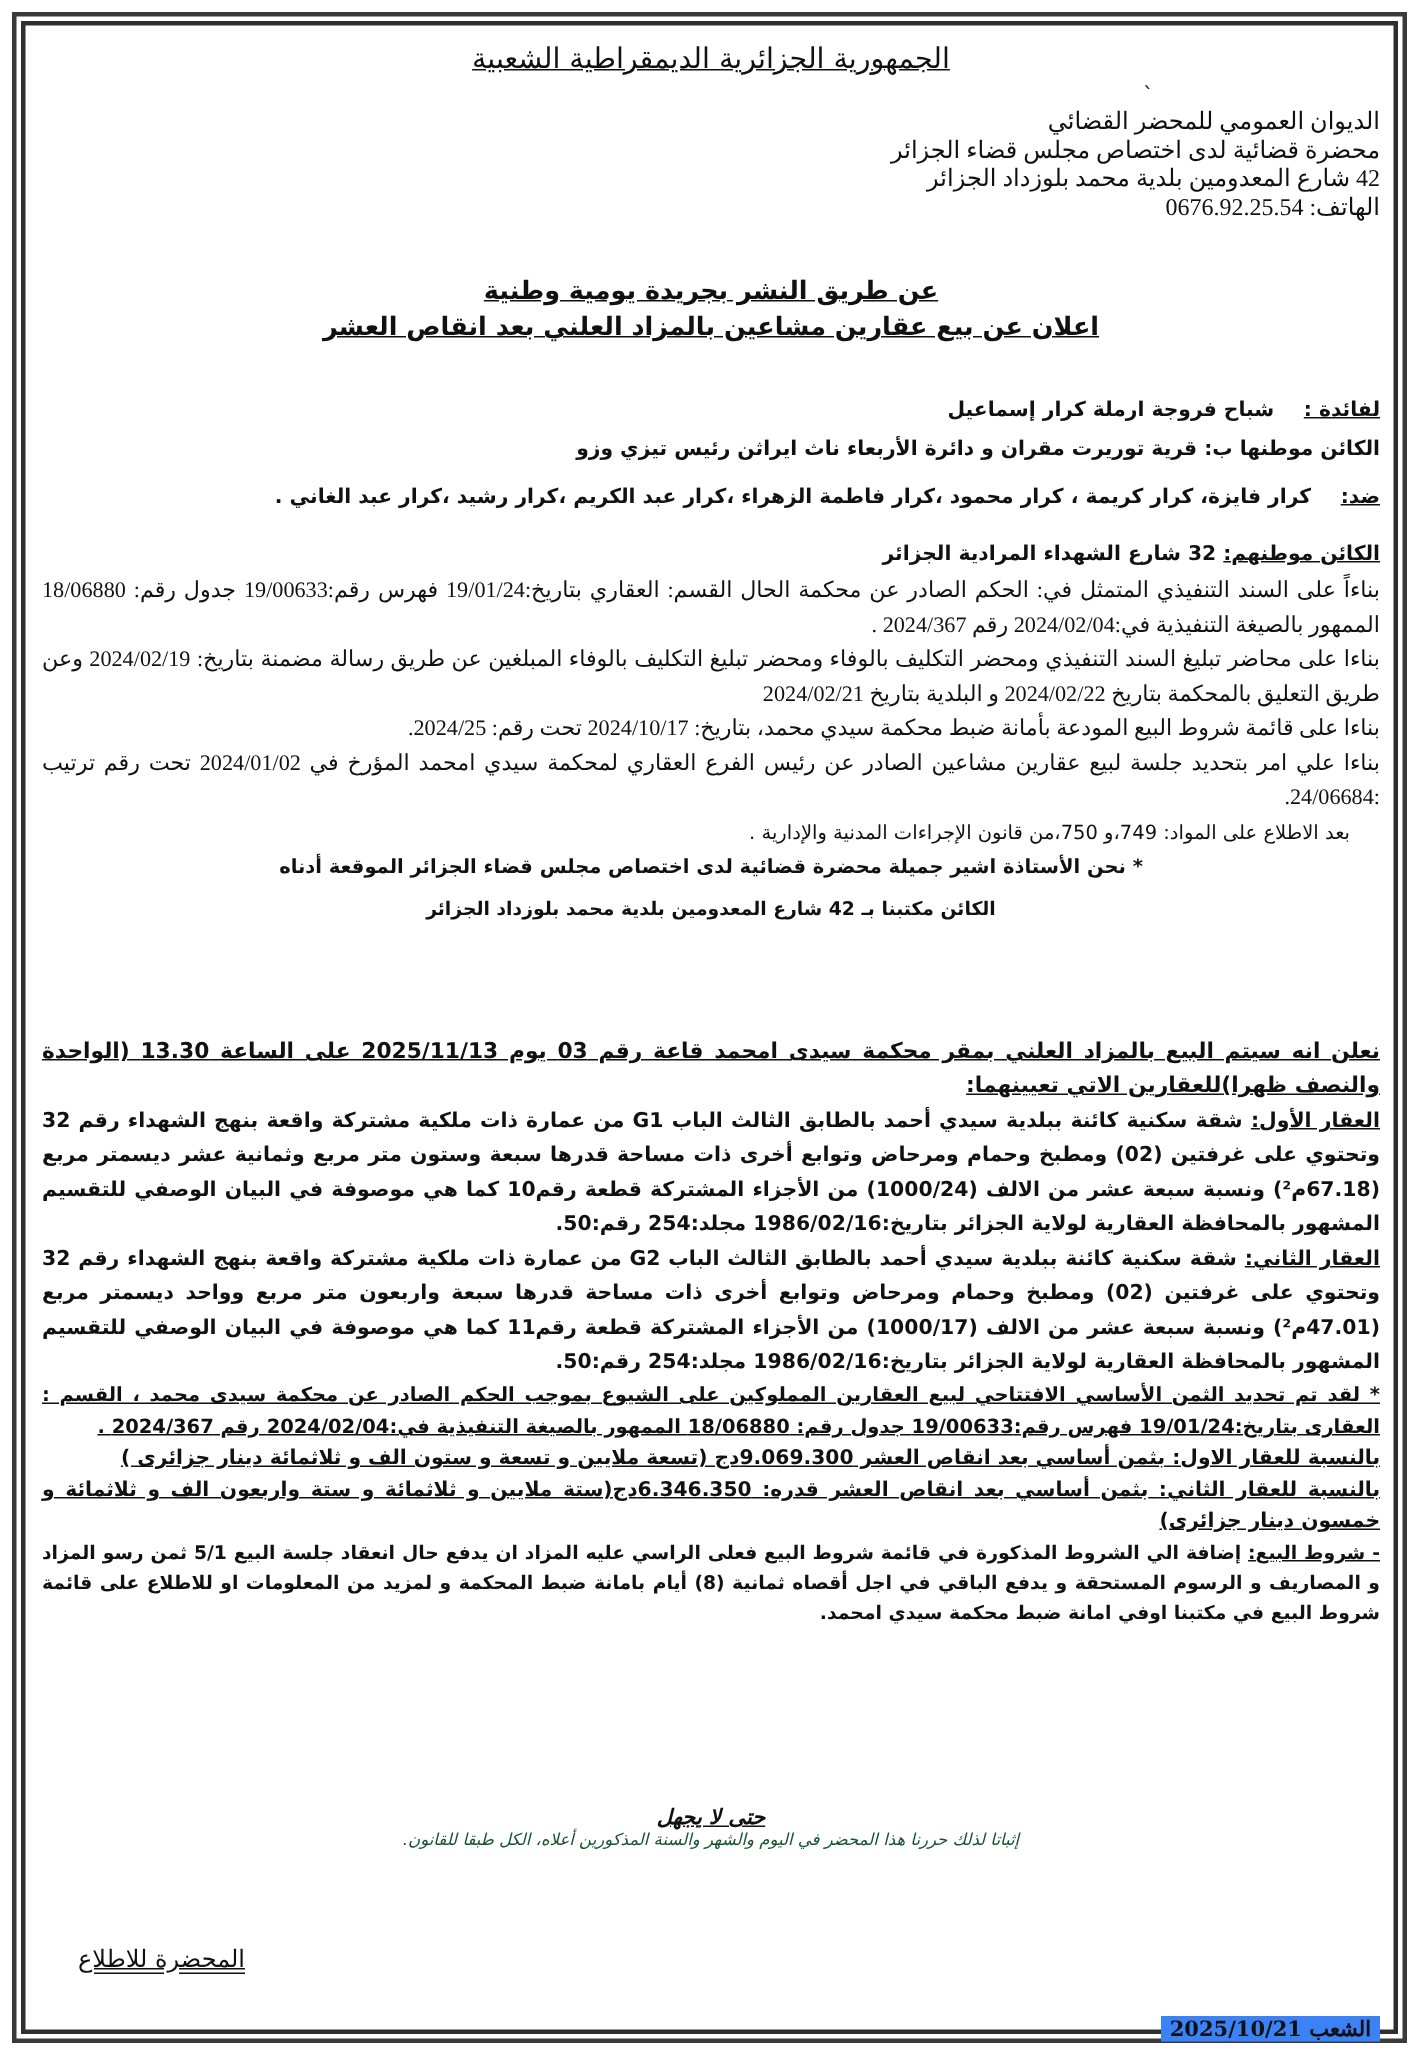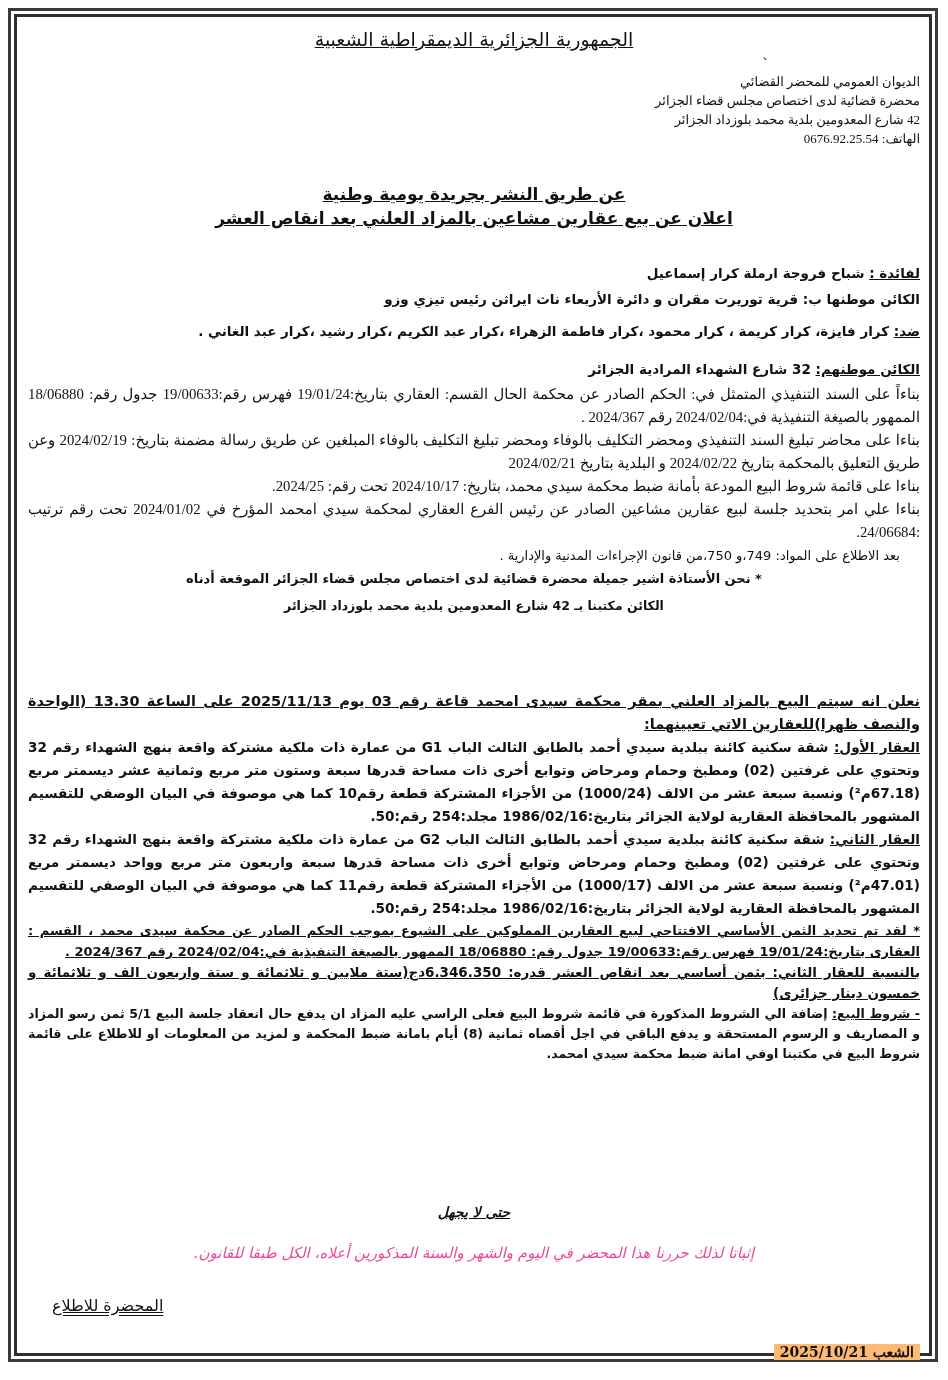--- a/index.html
+++ b/index.html
@@ -47,41 +47,41 @@
     .tick-mark {
       position: absolute;
       top: 24px; left: 740px;
       font-size: 14px;
       direction: ltr;
     }
     .office {
       position: absolute;
       top: 52px; right: 6px;
       font-family: "Liberation Serif", serif;
-      font-size: 13px;
+      font-size: 16px;
       line-height: 19px;
     }
     .office div { white-space: nowrap; }
     .title {
       position: absolute;
       top: 162px; left: 0; right: 0;
       text-align: center;
       font-weight: bold;
       font-size: 17px;
       line-height: 24px;
     }
     .title span { text-decoration: underline; }
     .parties {
       position: absolute;
       top: 240px; right: 6px; left: 6px;
       font-weight: bold;
       font-size: 13.5px;
       line-height: 26px;
     }
-    .parties .lbl { text-decoration: underline; }
+    .parties .lbl { text-decoration: underline; margin-left: 15px; }
     .body-text {
       position: absolute;
       top: 338px; right: 6px; left: 6px;
       font-size: 14.8px;
       line-height: 23px;
       font-family: "Liberation Serif", serif;
     }
     .body-text p { margin: 0; text-align: justify; }
     .bold { font-weight: bold; font-family: "DejaVu Sans", sans-serif; }
     .u { text-decoration: underline; }
@@ -106,35 +106,35 @@
       position: absolute;
       top: 1184px; left: 0; right: 0;
       text-align: center;
       font-style: italic;
     }
     .closing .motto {
       font-weight: bold; text-decoration: underline;
       font-size: 14px;
     }
     .closing .note {
-      font-size: 15px;
-      margin-top: 24px;
-      color: #ec4899;
+      font-size: 11px;
+      margin-top: 0;
+      color: #14532d;
     }
     .signature {
       position: absolute;
       top: 1276px; left: 30px;
       font-size: 16px;
       text-decoration: underline;
       text-decoration-style: double;
     }
     .footer {
       position: absolute;
       top: 1344px; right: 28px;
-      background: #fdba74;
+      background: #3b82f6;
       padding: 0 6px;
       font-weight: bold;
       font-size: 14px;
       direction: rtl;
       font-family: "DejaVu Serif", serif;
     }
     .ltr { direction: ltr; unicode-bidi: embed; margin-top: 44px; }
   </style>
 </head>
 <body>
@@ -195,20 +195,24 @@
       <span class="u">العقار الأول:</span>
       <span>شقة سكنية كائنة ببلدية سيدي أحمد بالطابق الثالث الباب G1 من عمارة ذات ملكية مشتركة واقعة بنهج الشهداء رقم 32 وتحتوي على غرفتين (02) ومطبخ وحمام ومرحاض وتوابع أخرى ذات مساحة قدرها سبعة وستون متر مربع وثمانية عشر ديسمتر مربع (67.18م²) ونسبة سبعة عشر من الالف (1000/24) من الأجزاء المشتركة قطعة رقم10 كما هي موصوفة في البيان الوصفي للتقسيم المشهور بالمحافظة العقارية لولاية الجزائر بتاريخ:1986/02/16 مجلد:254 رقم:50.</span>
     </p>
     <p class="prop">
       <span class="u">العقار الثاني:</span>
       <span>شقة سكنية كائنة ببلدية سيدي أحمد بالطابق الثالث الباب G2 من عمارة ذات ملكية مشتركة واقعة بنهج الشهداء رقم 32 وتحتوي على غرفتين (02) ومطبخ وحمام ومرحاض وتوابع أخرى ذات مساحة قدرها سبعة واربعون متر مربع وواحد ديسمتر مربع (47.01م²) ونسبة سبعة عشر من الالف (1000/17) من الأجزاء المشتركة قطعة رقم11 كما هي موصوفة في البيان الوصفي للتقسيم المشهور بالمحافظة العقارية لولاية الجزائر بتاريخ:1986/02/16 مجلد:254 رقم:50.</span>
     </p>
 
     <p class="u" style="font-size:13px; line-height:21px">* لقد تم تحديد الثمن الأساسي الافتتاحي لبيع العقارين المملوكين على الشيوع بموجب الحكم الصادر عن محكمة سيدى محمد ، القسم : العقارى بتاريخ:19/01/24 فهرس رقم:19/00633 جدول رقم: 18/06880 الممهور بالصيغة التنفيذية في:2024/02/04 رقم 2024/367 .</p>
     <p class="u" style="font-size:13.5px; line-height:21px">
+      <span>بالنسبة للعقار الاول:</span>
+      <span>بثمن أساسي بعد انقاص العشر 9.069.300دج (تسعة ملايين و تسعة و ستون الف و ثلاثمائة دينار جزائرى )</span>
+    </p>
+    <p class="u" style="font-size:13.5px; line-height:21px">
       <span>بالنسبة للعقار الثاني:</span>
       <span>بثمن أساسي بعد انقاص العشر قدره: 6.346.350دج(ستة ملايين و ثلاثمائة و ستة واربعون الف و ثلاثمائة و خمسون دينار جزائرى)</span>
     </p>
     <p style="font-size:12.5px; line-height:20px">
       <span class="u">- شروط البيع:</span>
       <span>إضافة الي الشروط المذكورة في قائمة شروط البيع فعلى الراسي عليه المزاد ان يدفع حال انعقاد جلسة البيع 5/1 ثمن رسو المزاد و المصاريف و الرسوم المستحقة و يدفع الباقي في اجل أقصاه ثمانية (8) أيام بامانة ضبط المحكمة و لمزيد من المعلومات او للاطلاع على قائمة شروط البيع في مكتبنا اوفي امانة ضبط محكمة سيدي امحمد.</span>
     </p>
   </div>
 
   <div class="closing">

